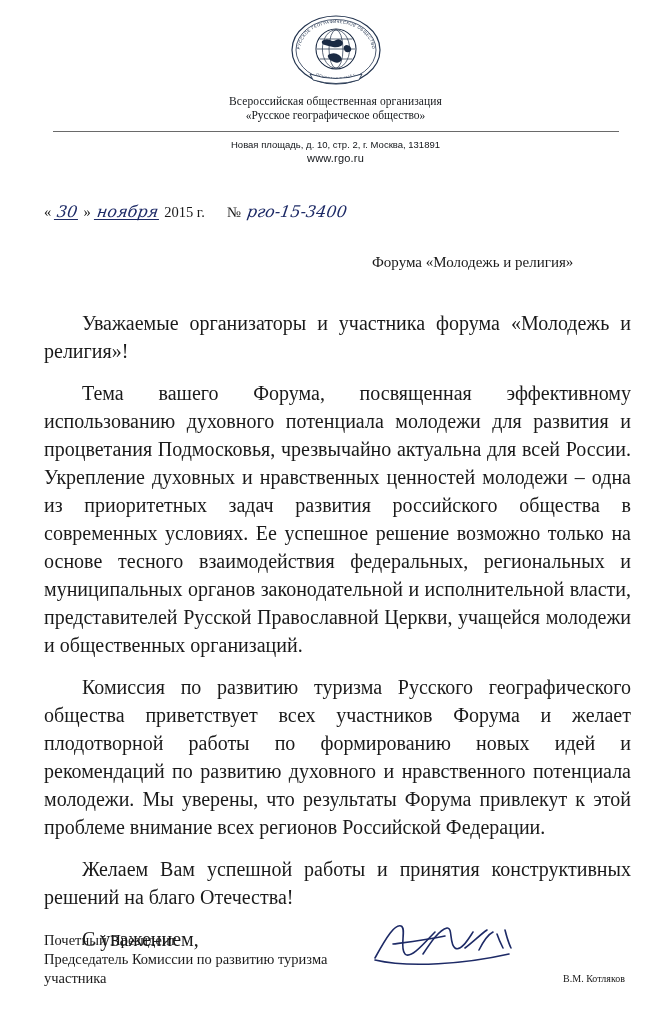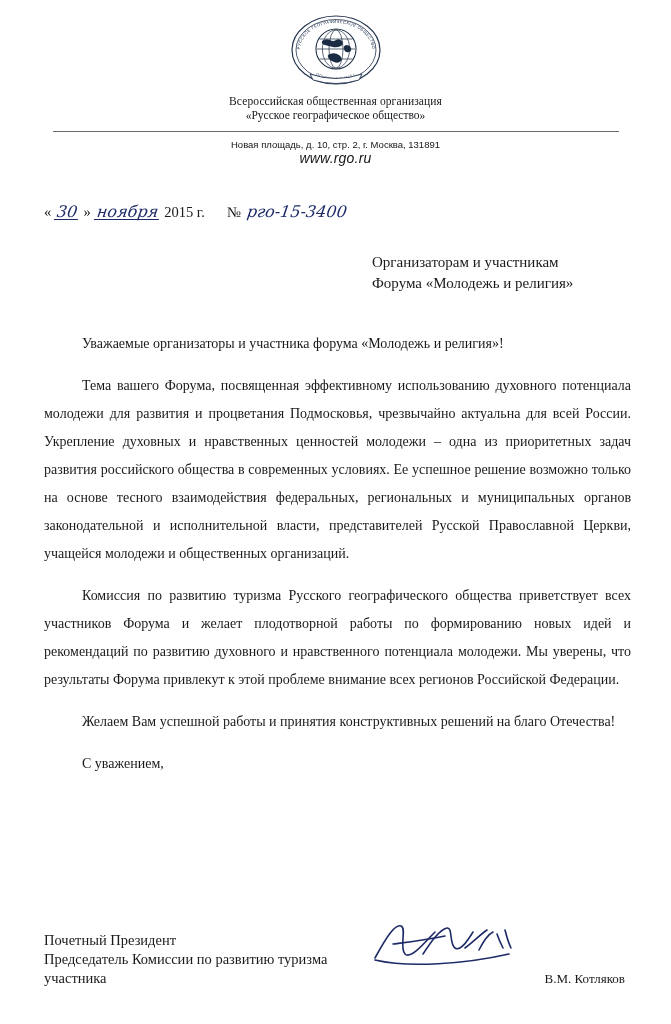--- a/index.html
+++ b/index.html
@@ -52,23 +52,22 @@
   }
 
   .contacts {
     margin-top: 7px;
     font-size: 9.5px;
     line-height: 12.5px;
     color: #111418;
     font-family: "Liberation Sans", sans-serif;
   }
   .contacts .site {
-    font-size: 14px;
+    font-size: 11px;
     letter-spacing: 0.2px;
-    font-style: italic;
   }
 
   
   .refline {
     margin: 40px 0 0 44px;
     font-size: 14.5px;
     display: flex;
     align-items: baseline;
     gap: 4px;
     height: 22px;
@@ -92,21 +91,21 @@
     margin: 26px 44px 0 0;
     text-align: left;
     font-size: 15px;
     line-height: 21px;
     padding-left: 372px;
   }
 
   
   .body-text {
     margin: 36px 40px 0 44px;
-    font-size: 14px;
+    font-size: 20px;
     line-height: 28px;
     text-align: justify;
   }
   .body-text p {
     margin: 0 0 0 0;
     text-indent: 38px;
   }
   .body-text p + p { margin-top: 14px; }
   .greeting { text-indent: 38px; }
 
@@ -117,21 +116,21 @@
     bottom: 36px;
     width: 583px;
     font-size: 14.5px;
     line-height: 19px;
   }
   .sig-lines { width: 400px; }
   .sig-name {
     position: absolute;
     right: 2px;
     bottom: 0px;
-    font-size: 13px;
+    font-size: 10px;
   }
   .signature-mark {
     position: absolute;
     left: 325px;
     bottom: 14px;
     width: 180px;
     height: 60px;
     pointer-events: none;
   }
 </style>
@@ -194,21 +193,20 @@
     <span class="handwr">30</span>
     <span>»</span>
     <span class="handwr">ноября</span>
     <span>2015 г.</span>
     <span style="display:inline-block;width:14px"></span>
     <span>№</span>
     <span class="handwr no-line">рго-15-3400</span>
   </div>
 
   <div class="addressee">
-    <div>Организаторам и участникам</div>
     <div>Форума «Молодежь и религия»</div>
   </div>
 
   <div class="body-text">
     <p class="greeting">Уважаемые организаторы и участника форума «Молодежь и религия»!</p>
     <p>Тема вашего Форума, посвященная эффективному использованию духовного потенциала молодежи для развития и процветания Подмосковья, чрезвычайно актуальна для всей России. Укрепление духовных и нравственных ценностей молодежи – одна из приоритетных задач развития российского общества в современных условиях. Ее успешное решение возможно только на основе тесного взаимодействия федеральных, региональных и муниципальных органов законодательной и исполнительной власти, представителей Русской Православной Церкви, учащейся молодежи и общественных организаций.</p>
     <p>Комиссия по развитию туризма Русского географического общества приветствует всех участников Форума и желает плодотворной работы  по формированию новых идей и рекомендаций по развитию духовного и нравственного потенциала молодежи.  Мы уверены, что результаты Форума привлекут к этой проблеме внимание всех регионов Российской Федерации.</p>
     <p>Желаем Вам успешной работы и принятия конструктивных решений на благо Отечества!</p>
     <p>С уважением,</p>
   </div>

